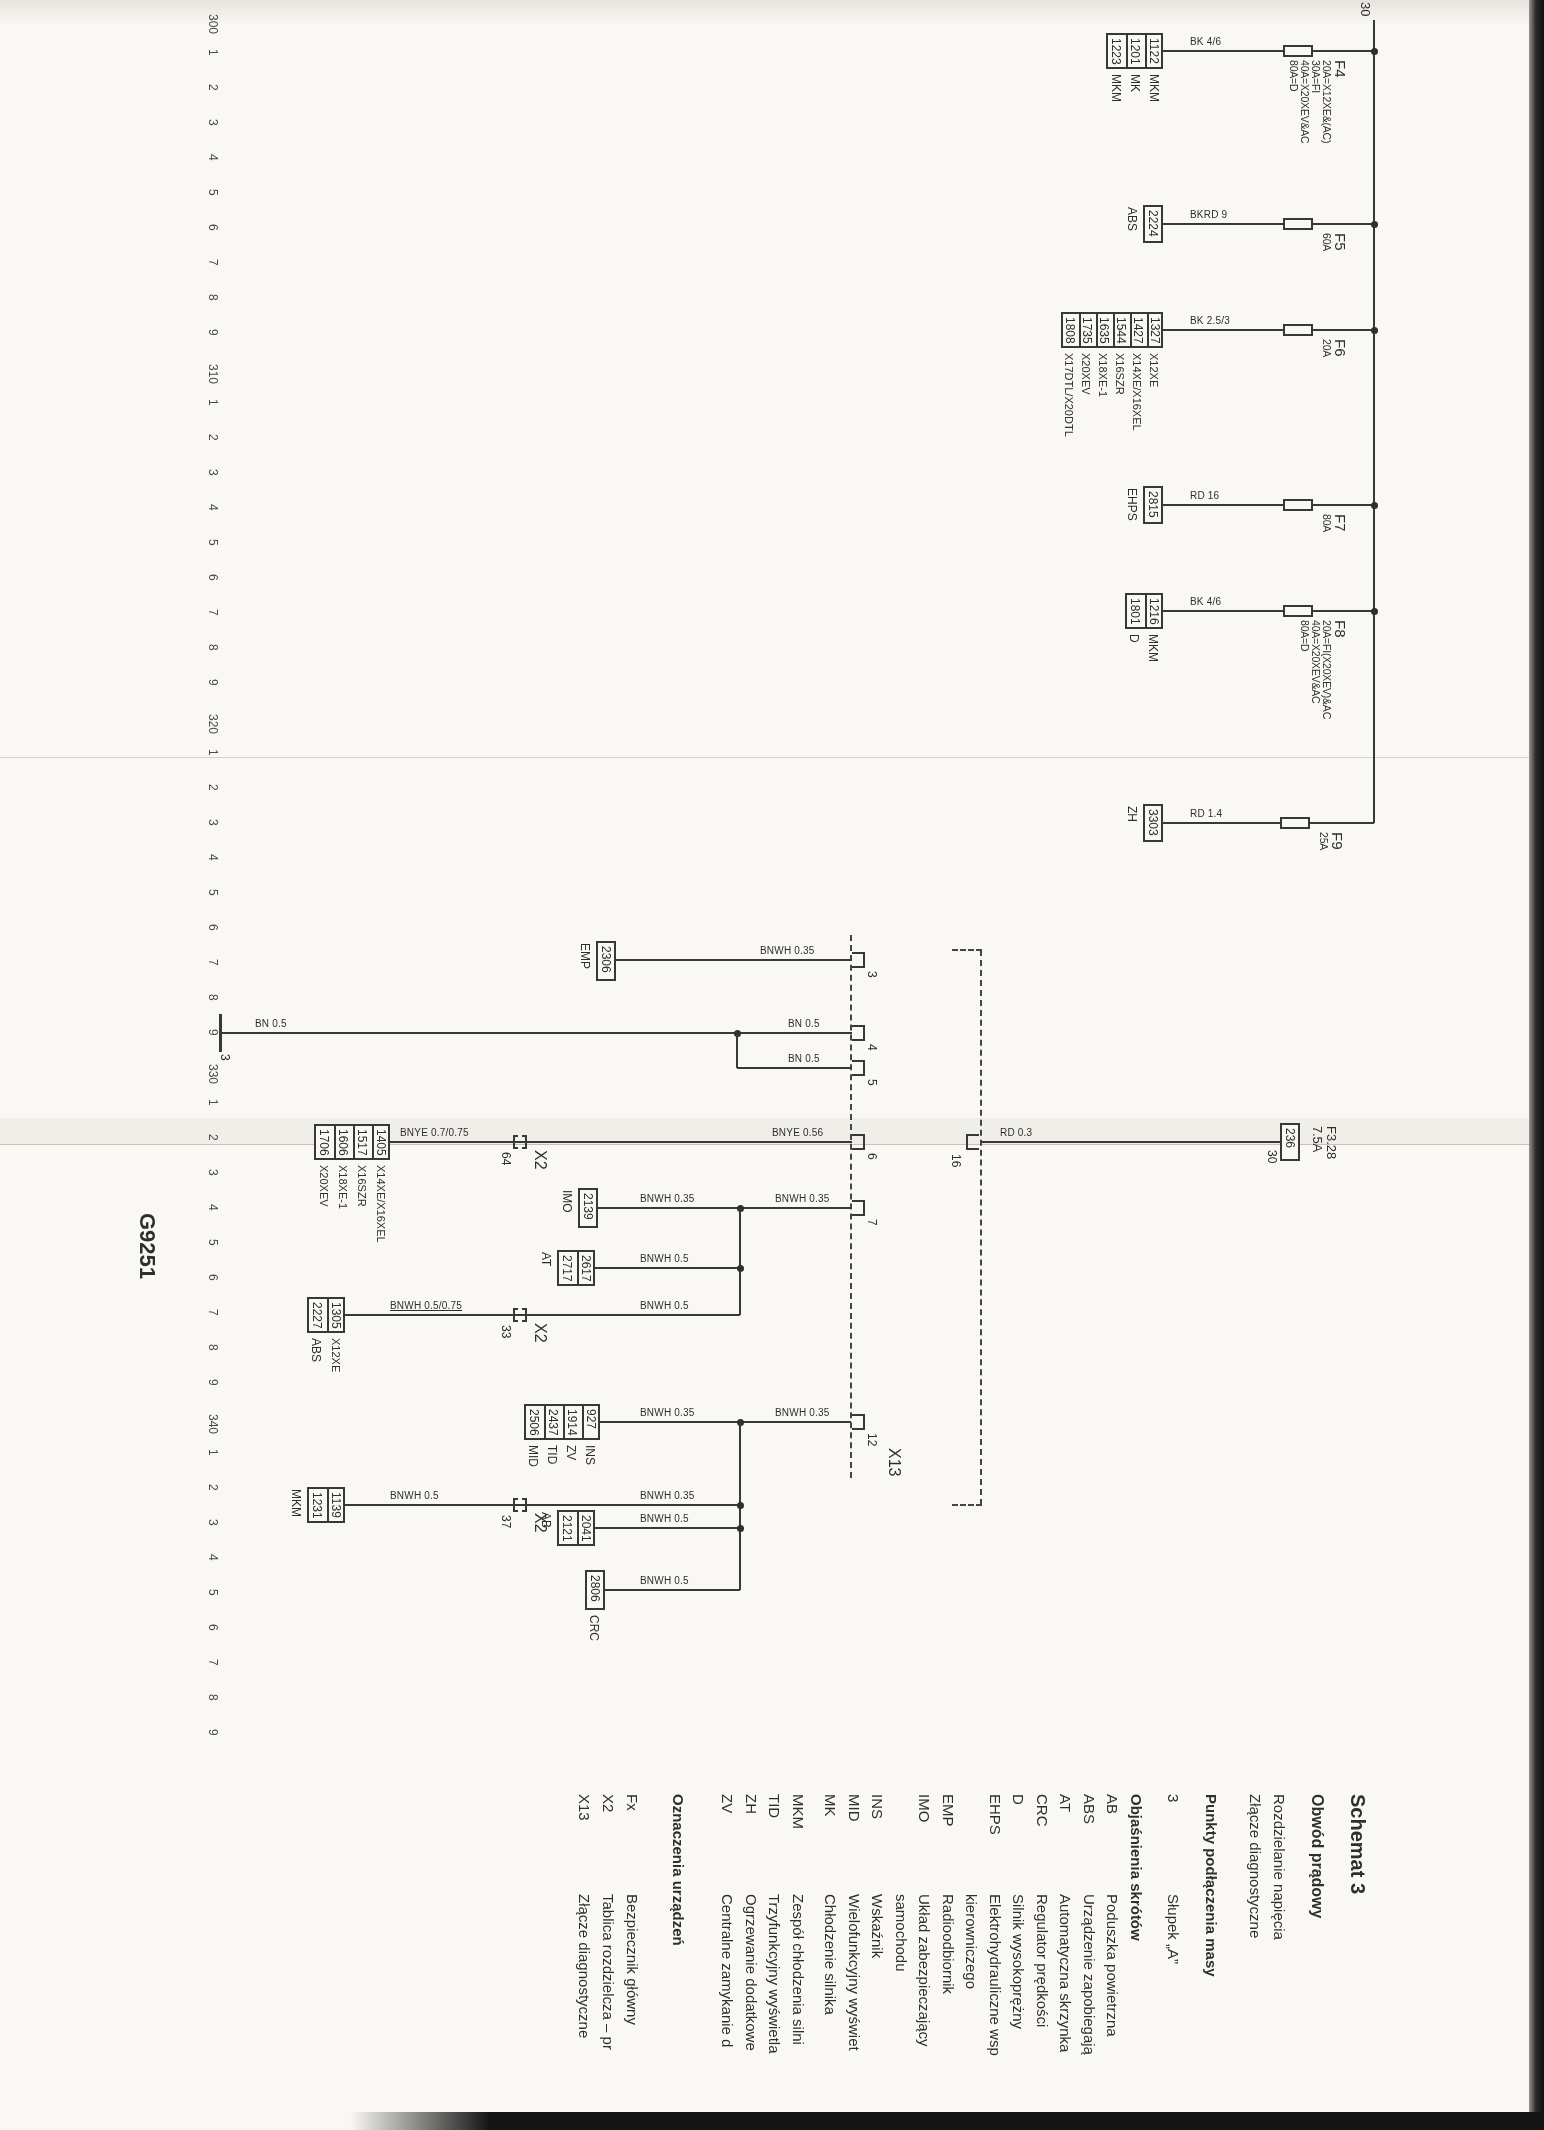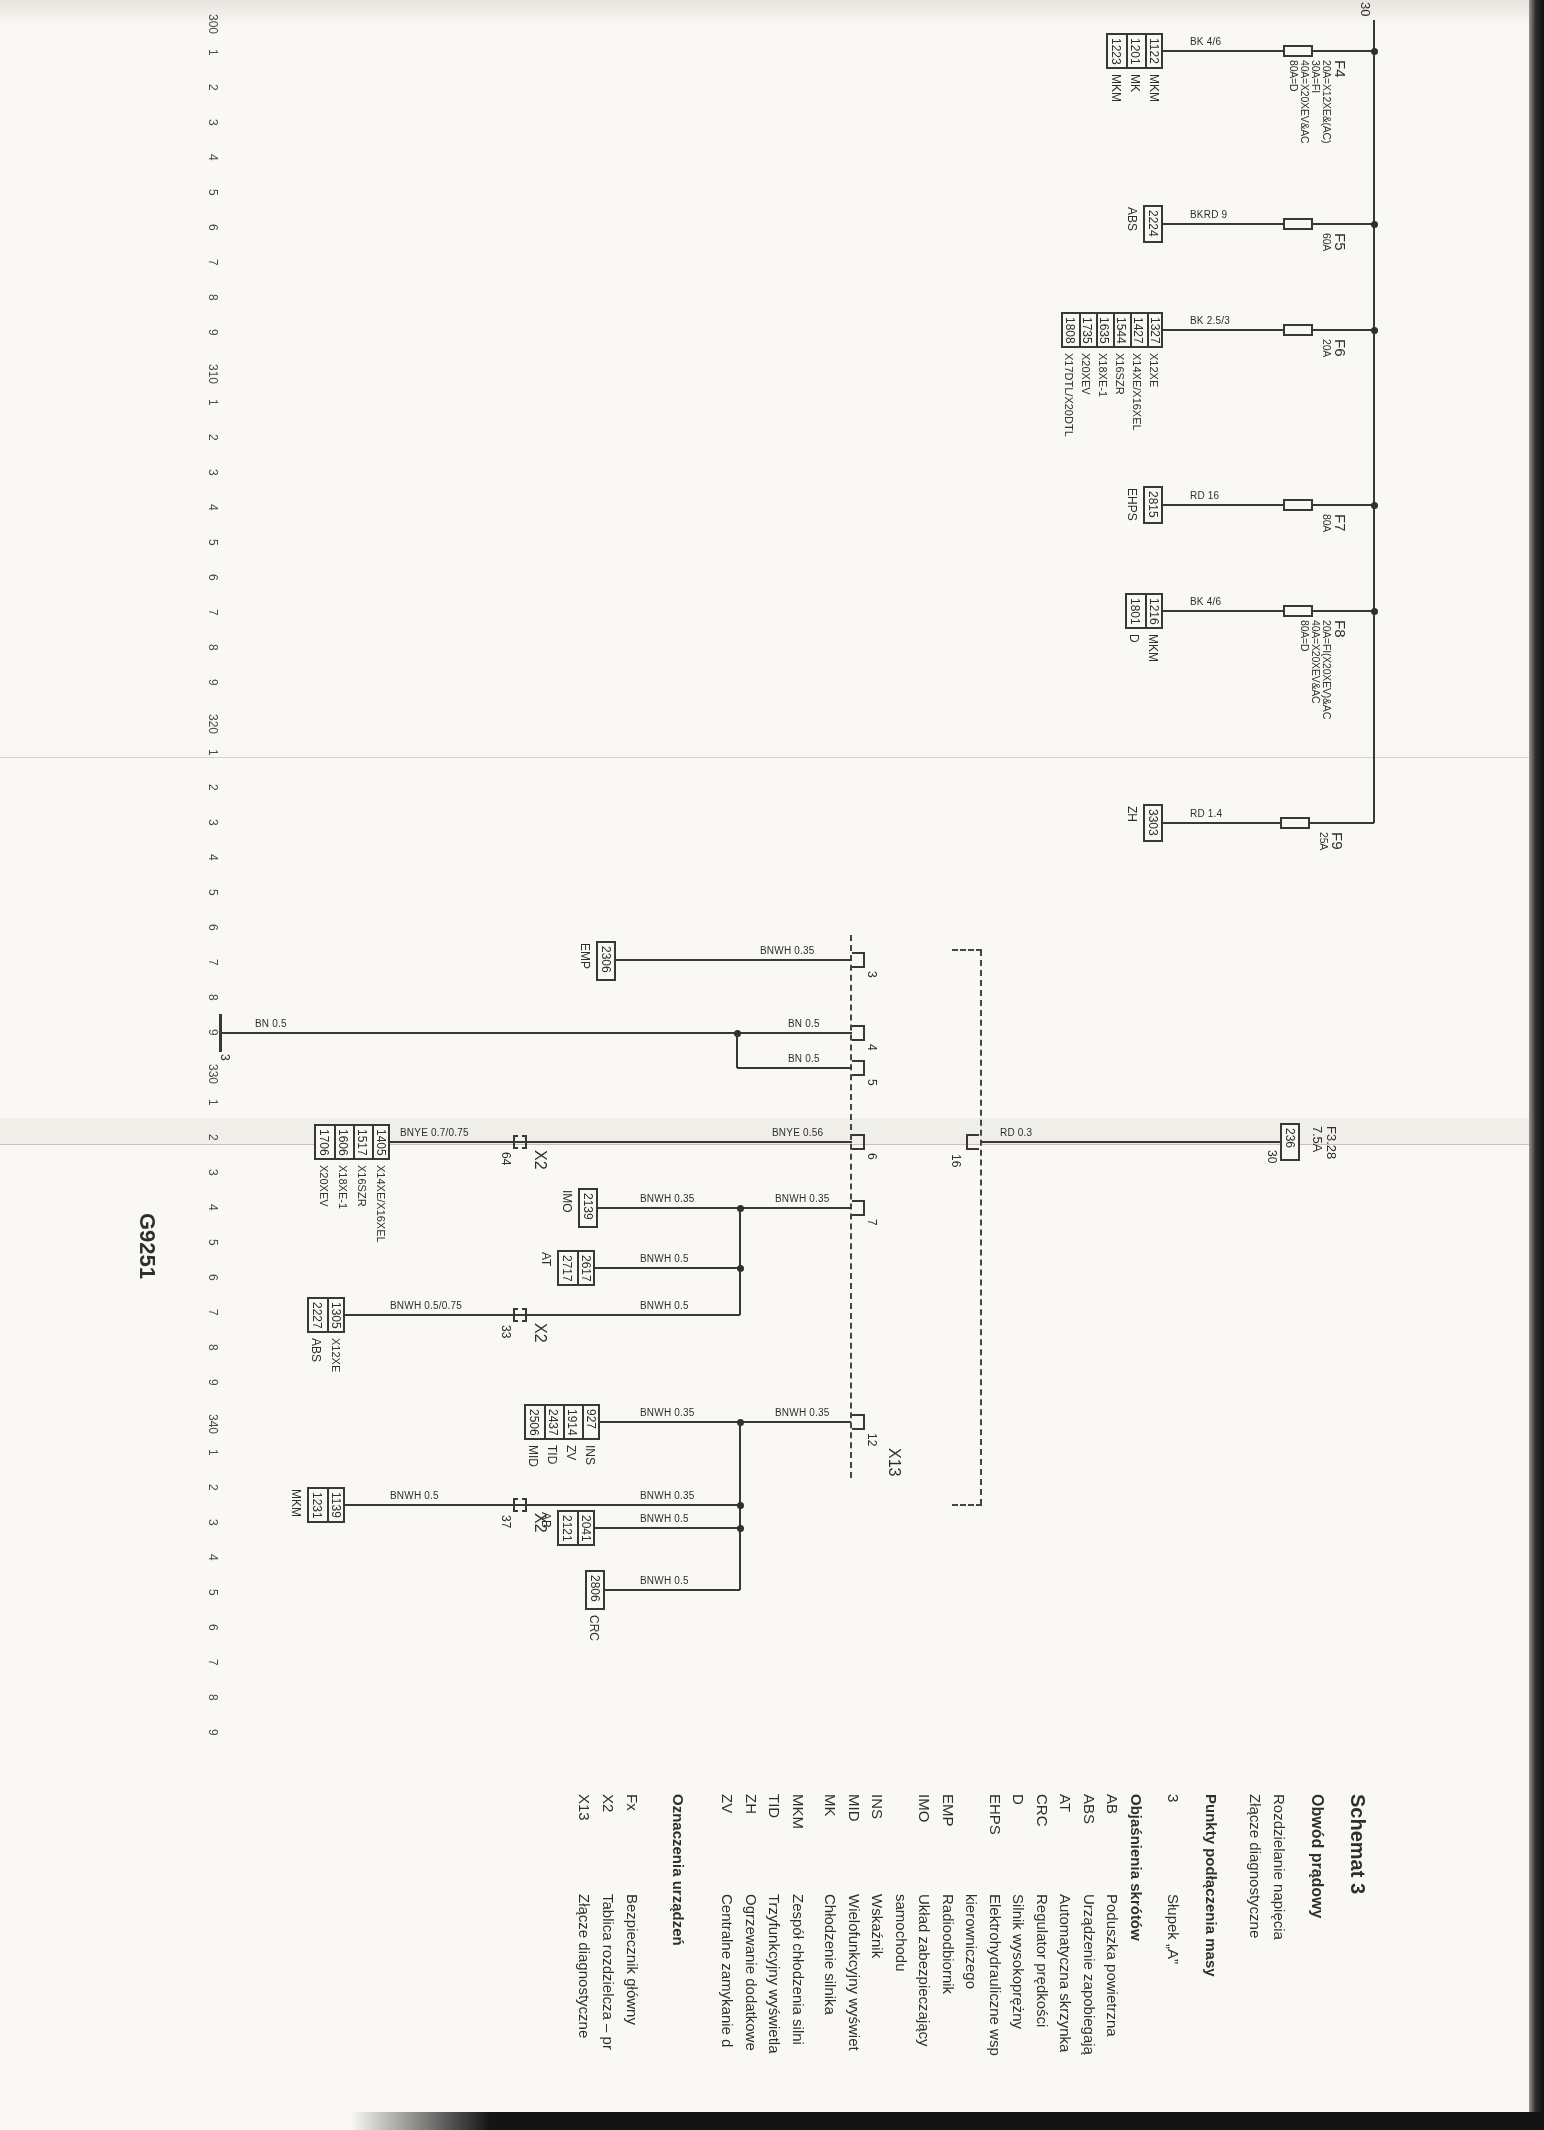--- a/index.html
+++ b/index.html
@@ -233,21 +233,21 @@
       </div>
       <div class="rt" style="left: 322px; top: 1338px; font-size: 12px;">ABS</div>
       <div class="rt" style="left: 341px; top: 1338px; font-size: 11px;">X12XE</div>
       <div class="wh" style="left: 345px; top: 1314px; width: 395px;"></div>
       <div class="pin" style="left: 513px; top: 1308px; width: 14px; height: 14px;">
         <div style="position: absolute; left: 0px; top: 0px; width: 5px; height: 14px; border-top: 2px solid rgb(56, 56, 56); border-bottom: 2px solid rgb(56, 56, 56); border-left: 2px solid rgb(56, 56, 56); border-image: initial; border-right: none; box-sizing: border-box;"></div>
         <div style="position: absolute; right: 0px; top: 0px; width: 5px; height: 14px; border-top: 2px solid rgb(56, 56, 56); border-right: 2px solid rgb(56, 56, 56); border-bottom: 2px solid rgb(56, 56, 56); border-image: initial; border-left: none; box-sizing: border-box;"></div>
       </div>
       <div class="rt" style="left: 512px; top: 1325px; font-size: 12px;">33</div>
       <div class="rt" style="left: 548px; top: 1323px; font-size: 16px;">X2</div>
-      <div class="wl" style="left: 390px; top: 1300px;">BNWH 0.5/0.75</div>
+      <div class="wl" style="left: 390px; top: 1300px; text-decoration: underline;">BNWH 0.5/0.75</div>
       <div class="wl" style="left: 640px; top: 1300px;">BNWH 0.5</div>
       <div class="cbox" style="left: 524px; top: 1404px; width: 76px; height: 36px;">
         <div class="rt" style="left: 13.5px; top: 3px; font-size: 12px;">2506</div>
         <div class="sep" style="left: 18px;"></div>
         <div class="rt" style="left: 32.5px; top: 3px; font-size: 12px;">2437</div>
         <div class="sep" style="left: 37px;"></div>
         <div class="rt" style="left: 51.5px; top: 3px; font-size: 12px;">1914</div>
         <div class="sep" style="left: 56px;"></div>
         <div class="rt" style="left: 70.5px; top: 3px; font-size: 12px;">927</div>
       </div>

